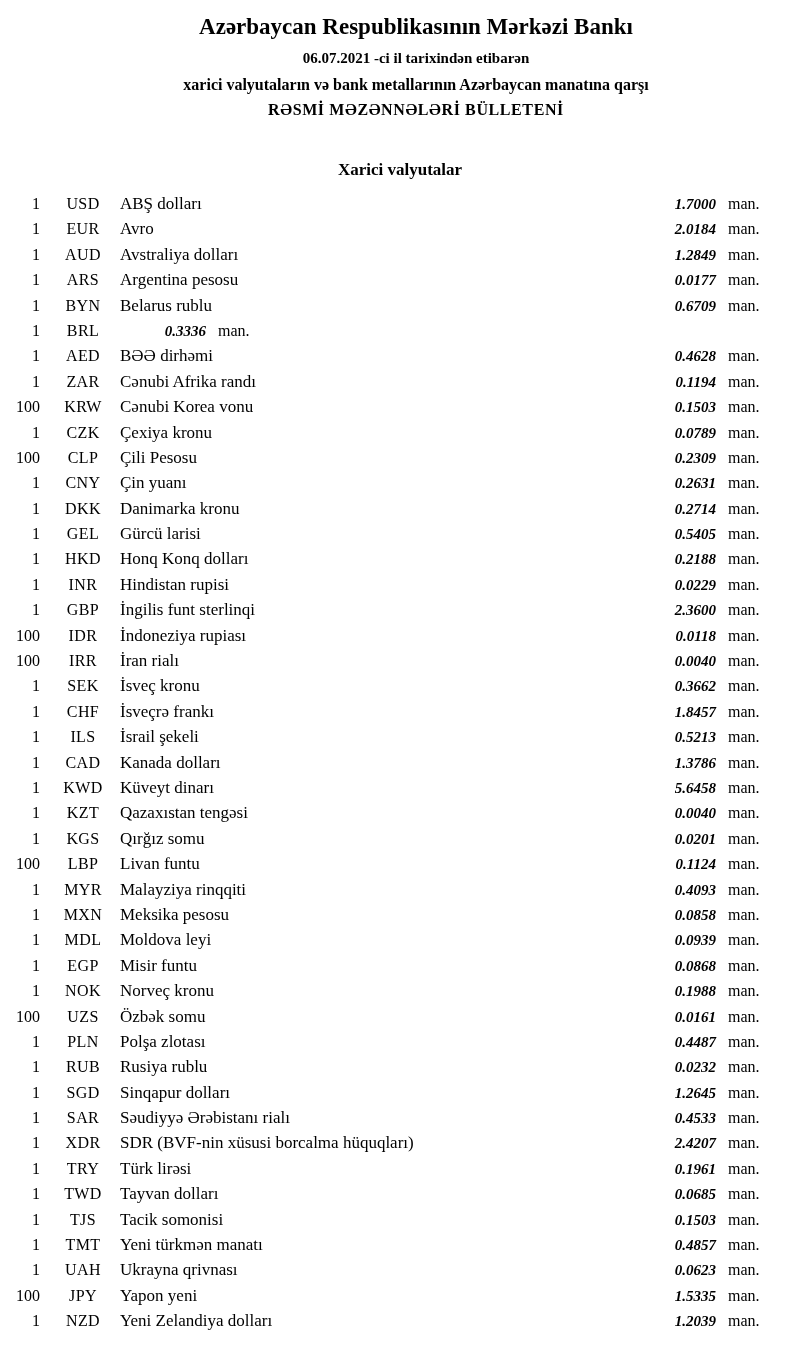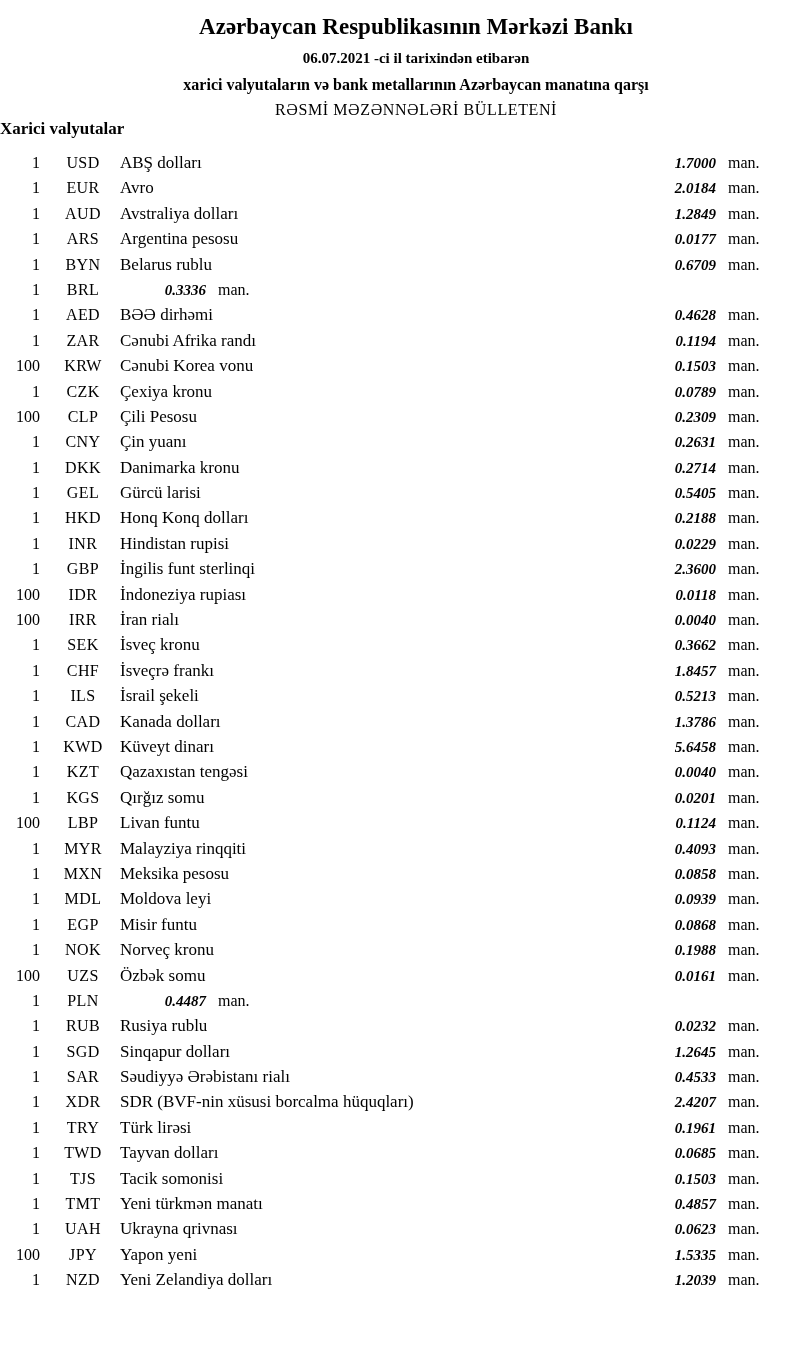--- a/index.html
+++ b/index.html
@@ -23,27 +23,29 @@
     font-weight: bold;
     margin-top: 9px;
   }
   .subtitle {
     font-size: 16px;
     font-weight: bold;
     margin-top: 9px;
   }
   .bulletin {
     font-size: 16px;
-    font-weight: normal;
+    font-weight: bold;
     letter-spacing: 0.6px;
     margin-top: 7px;
   }
   .section-title {
+    text-align: center;
     font-size: 17px;
     font-weight: bold;
+    margin-top: 41px;
   }
   .rates {
     margin-top: 11px;
     padding: 0 28px 0 0;
   }
   .row {
     display: flex;
     align-items: baseline;
     height: 25.4px;
     font-size: 17px;
@@ -359,20 +361,21 @@
       <span class="qty">100</span>
       <span class="code">UZS</span>
       <span class="name">Özbək somu</span>
       <span class="rate">0.0161</span>
       <span class="unit">man.</span>
     </div>
 
     <div class="row">
       <span class="qty">1</span>
       <span class="code">PLN</span>
+      <span class="name">Polşa zlotası</span>
       <span class="rate">0.4487</span>
       <span class="unit">man.</span>
     </div>
 
     <div class="row">
       <span class="qty">1</span>
       <span class="code">RUB</span>
       <span class="name">Rusiya rublu</span>
       <span class="rate">0.0232</span>
       <span class="unit">man.</span>

